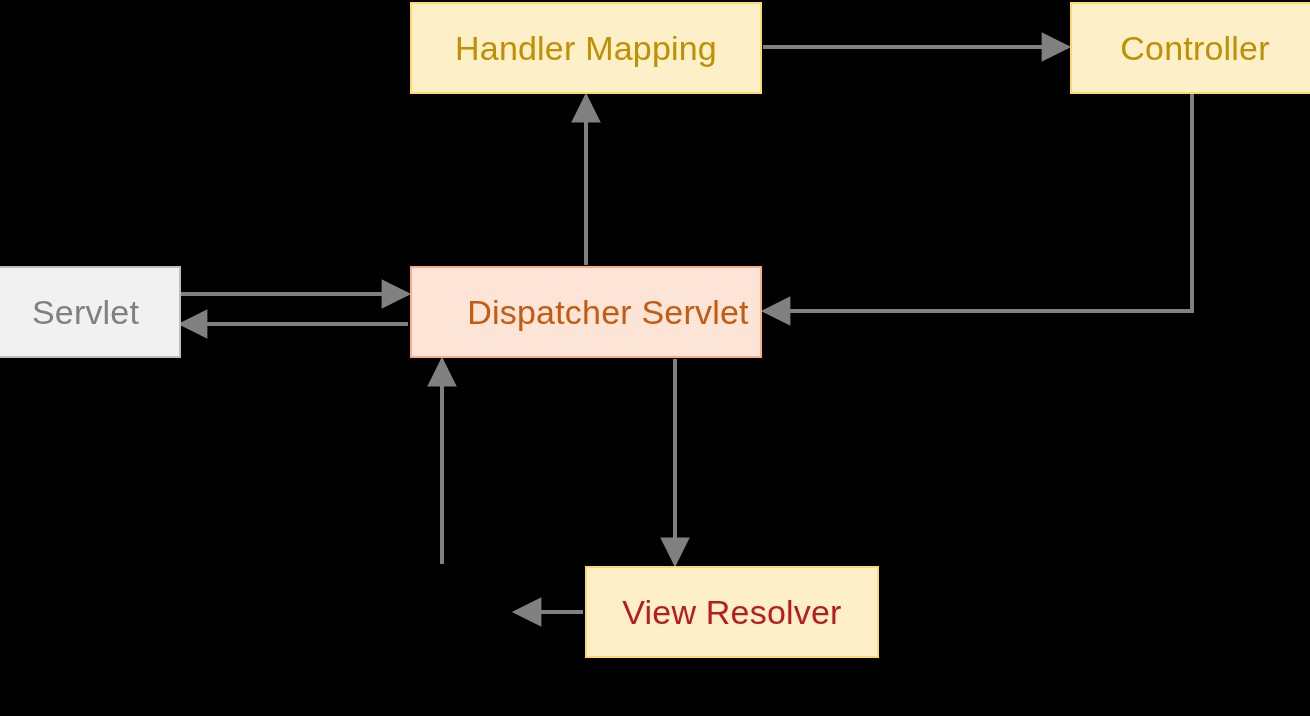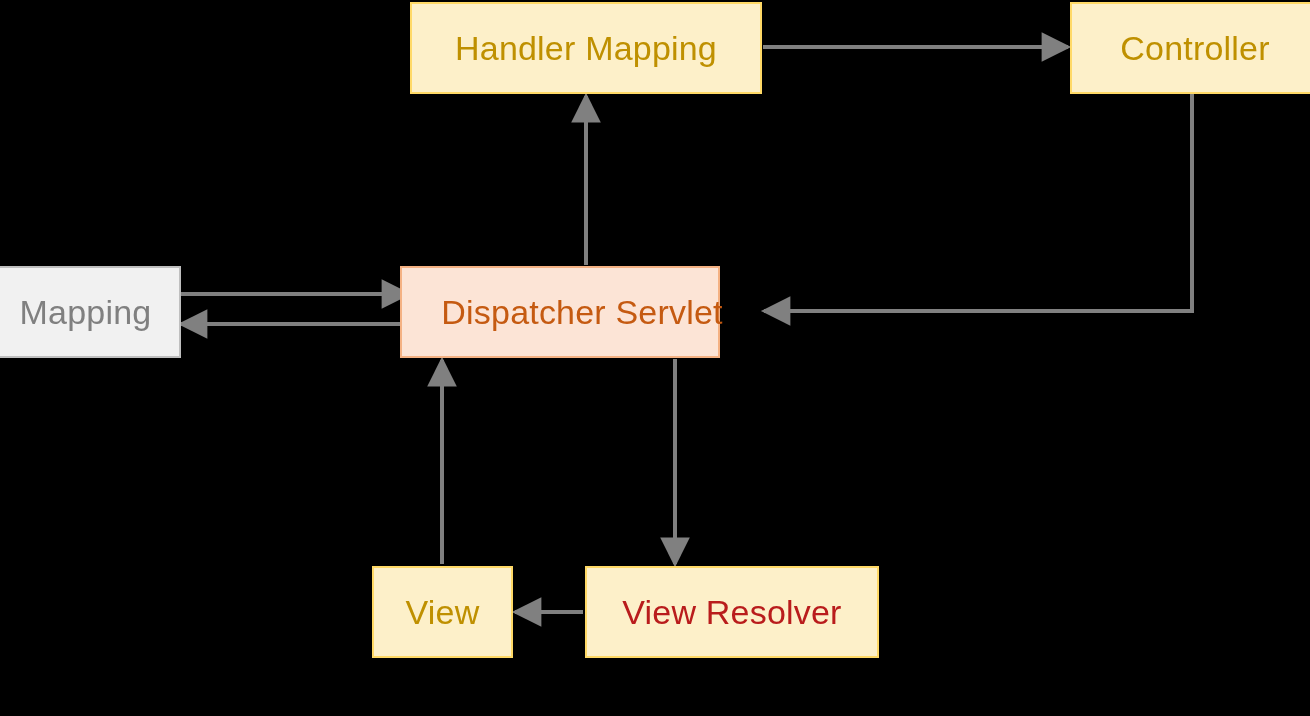--- a/index.html
+++ b/index.html
@@ -75,36 +75,33 @@
         <polyline points="586,265 586,96" fill="none" marker-end="url(#arrowhead)"></polyline>
         <polyline points="763,47 1068,47" fill="none" marker-end="url(#arrowhead)"></polyline>
         <polyline points="1192,94 1192,311 764,311" fill="none" marker-end="url(#arrowhead)"></polyline>
         <polyline points="675,359 675,564" fill="none" marker-end="url(#arrowhead)"></polyline>
         <polyline points="583,612 515,612" fill="none" marker-end="url(#arrowhead)"></polyline>
         <polyline points="442,564 442,360" fill="none" marker-end="url(#arrowhead)"></polyline>
       </g>
   </svg>
 
   <div class="node node-gray" style="left: -10px; top: 266px; width: 191px; height: 92px; background: rgb(241, 241, 241); border-color: rgb(191, 191, 191); color: rgb(128, 128, 128);">
-    <span class="label">Mapping</span>
+    <span class="label">Servlet</span>
   </div>
 
   <div class="node node-yellow" style="left: 410px; top: 2px; width: 352px; height: 92px; background: rgb(253, 240, 201); border-color: rgb(255, 217, 102); color: rgb(191, 144, 0);">
     <span class="label">Handler Mapping</span>
   </div>
 
   <div class="node node-yellow" style="left: 1070px; top: 2px; width: 250px; height: 92px; background: rgb(253, 240, 201); border-color: rgb(255, 217, 102); color: rgb(191, 144, 0);">
     <span class="label">Controller</span>
   </div>
 
-  <div class="node node-peach" style="left: 400px; top: 266px; width: 320px; height: 92px; background: rgb(252, 228, 214); border-color: rgb(244, 177, 131); color: rgb(197, 90, 17); padding-left: 44px;">
+  <div class="node node-peach" style="left: 410px; top: 266px; width: 352px; height: 92px; background: rgb(252, 228, 214); border-color: rgb(244, 177, 131); color: rgb(197, 90, 17); padding-left: 44px;">
     <span class="label">Dispatcher Servlet</span>
   </div>
 
-  <div class="node node-yellow" style="left: 372px; top: 566px; width: 141px; height: 92px; background: rgb(253, 240, 201); border-color: rgb(255, 217, 102); color: rgb(191, 144, 0);">
-    <span class="label">View</span>
-  </div>
 
   <div class="node node-yellow" style="left: 585px; top: 566px; width: 294px; height: 92px; background: rgb(253, 240, 201); border-color: rgb(255, 217, 102); color: #b91c1c;">
     <span class="label">View Resolver</span>
   </div>
 
 </div>
 
 </body></html>

